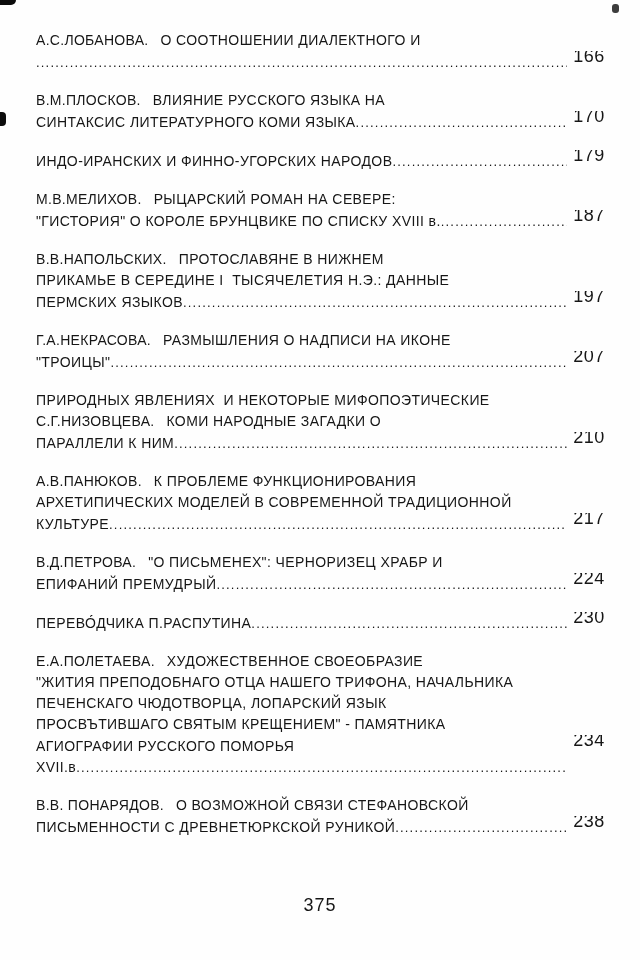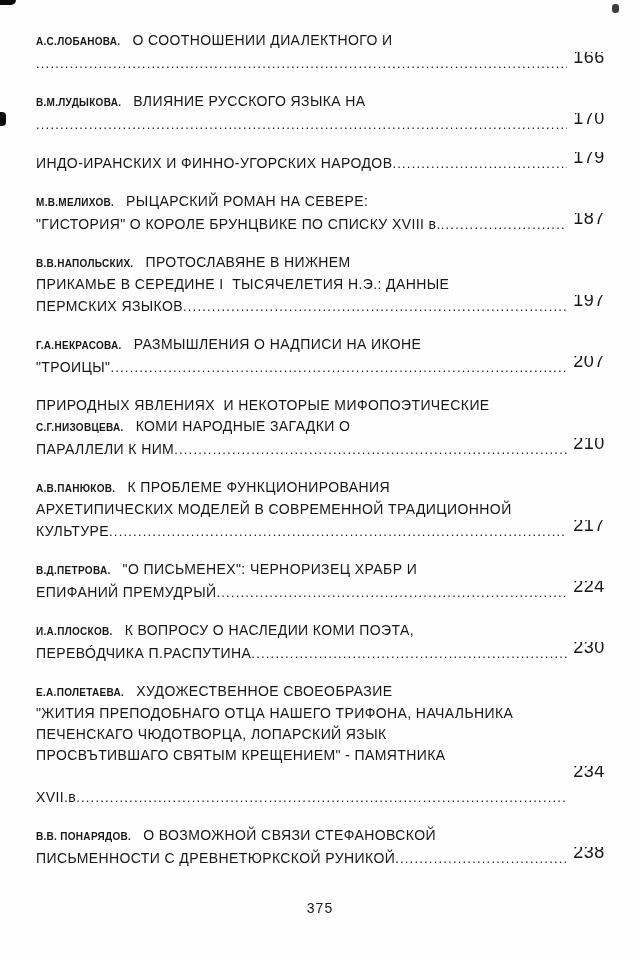--- a/index.html
+++ b/index.html
@@ -23,22 +23,22 @@
     align-items:baseline;
     line-height:21px;
     overflow:hidden;
   }
   .line-text {
     white-space:pre;
     font-size:14px;
     letter-spacing:0.4px;
   }
   .author {
-    font-weight:bold;
-    font-size:10px;
+    font-weight:normal;
+    font-size:14px;
     letter-spacing:0.3px;
     margin-right:12px;
   }
   .dots {
     flex:1 1 auto;
     min-width:0;
     overflow:hidden;
     white-space:nowrap;
     font-size:13px;
     letter-spacing:1.2px;
@@ -51,21 +51,21 @@
     font-size:18px;
     letter-spacing:0.5px;
     position:relative;
     top:-5px;
   }
   .footer {
     position:absolute;
     bottom:44px; left:0;
     width:100%;
     text-align:center;
-    font-size:14px;
+    font-size:18px;
     letter-spacing:1px;
   }
   .artifact { position:absolute; background:#0c0c0c; }
   .artifact-1 { left:0; top:0; width:16px; height:5px; border-radius:0 0 6px 0; }
   .artifact-2 { left:0; top:112px; width:6px; height:14px; border-radius:0 4px 4px 0; }
   .artifact-3 { left:612px; top:4px; width:7px; height:9px; border-radius:3px; opacity:.8; }
 </style>
 </head>
 <body>
 
@@ -79,23 +79,24 @@
         <div class="line">
           <span class="line-text"><span class="author">А.С.ЛОБАНОВА.</span><span>О СООТНОШЕНИИ ДИАЛЕКТНОГО И</span></span>
         </div>
         <div class="line">
           <span class="dots">............................................................................................................................................................................................................................</span>
           <span class="pagenum">166</span>
         </div>
       </div>
       <div class="entry">
         <div class="line">
-          <span class="line-text"><span class="author">В.М.ЛУДЫКОВА.</span><span>ВЛИЯНИЕ РУССКОГО ЯЗЫКА НА</span></span>
-        </div>
-        <div class="line">
+          <span class="line-text"><span class="author">В.М.ПЛОСКОВ.</span><span>ВЛИЯНИЕ РУССКОГО ЯЗЫКА НА</span></span>
+        </div>
+        <div class="line">
+          <span class="line-text">СИНТАКСИС ЛИТЕРАТУРНОГО КОМИ ЯЗЫКА</span>
           <span class="dots">............................................................................................................................................................................................................................</span>
           <span class="pagenum">170</span>
         </div>
       </div>
       <div class="entry">
         <div class="line">
           <span class="line-text">ИНДО-ИРАНСКИХ И ФИННО-УГОРСКИХ НАРОДОВ</span>
           <span class="dots">............................................................................................................................................................................................................................</span>
           <span class="pagenum">179</span>
         </div>
@@ -164,42 +165,40 @@
           <span class="line-text"><span class="author">В.Д.ПЕТРОВА.</span><span>"О ПИСЬМЕНЕХ": ЧЕРНОРИЗЕЦ ХРАБР И</span></span>
         </div>
         <div class="line">
           <span class="line-text">ЕПИФАНИЙ ПРЕМУДРЫЙ</span>
           <span class="dots">............................................................................................................................................................................................................................</span>
           <span class="pagenum">224</span>
         </div>
       </div>
       <div class="entry">
         <div class="line">
-          <span class="line-text"><span class="author">И.А.ПЛОСКОВ.</span><span>К ВОПРОСУ О НАСЛЕДИИ КОМИ ПОЭТА,</span></span>
-        </div>
-        <div class="line">
           <span class="line-text">ПЕРЕВО́ДЧИКА П.РАСПУТИНА</span>
           <span class="dots">............................................................................................................................................................................................................................</span>
           <span class="pagenum">230</span>
         </div>
       </div>
       <div class="entry">
         <div class="line">
           <span class="line-text"><span class="author">Е.А.ПОЛЕТАЕВА.</span><span>ХУДОЖЕСТВЕННОЕ СВОЕОБРАЗИЕ</span></span>
         </div>
         <div class="line">
           <span class="line-text">"ЖИТИЯ ПРЕПОДОБНАГО ОТЦА НАШЕГО ТРИФОНА, НАЧАЛЬНИКА</span>
         </div>
         <div class="line">
           <span class="line-text">ПЕЧЕНСКАГО ЧЮДОТВОРЦА, ЛОПАРСКИЙ ЯЗЫК</span>
         </div>
         <div class="line">
           <span class="line-text">ПРОСВЪТИВШАГО СВЯТЫМ КРЕЩЕНИЕМ" - ПАМЯТНИКА</span>
         </div>
         <div class="line">
+          <span class="line-text">АГИОГРАФИИ РУССКОГО ПОМОРЬЯ</span>
           <span class="spacer"></span>
           <span class="pagenum">234</span>
         </div>
         <div class="line">
           <span class="line-text">XVII.в</span>
           <span class="dots">............................................................................................................................................................................................................................</span>
           <span class="pagegap"></span>
         </div>
       </div>
       <div class="entry">

